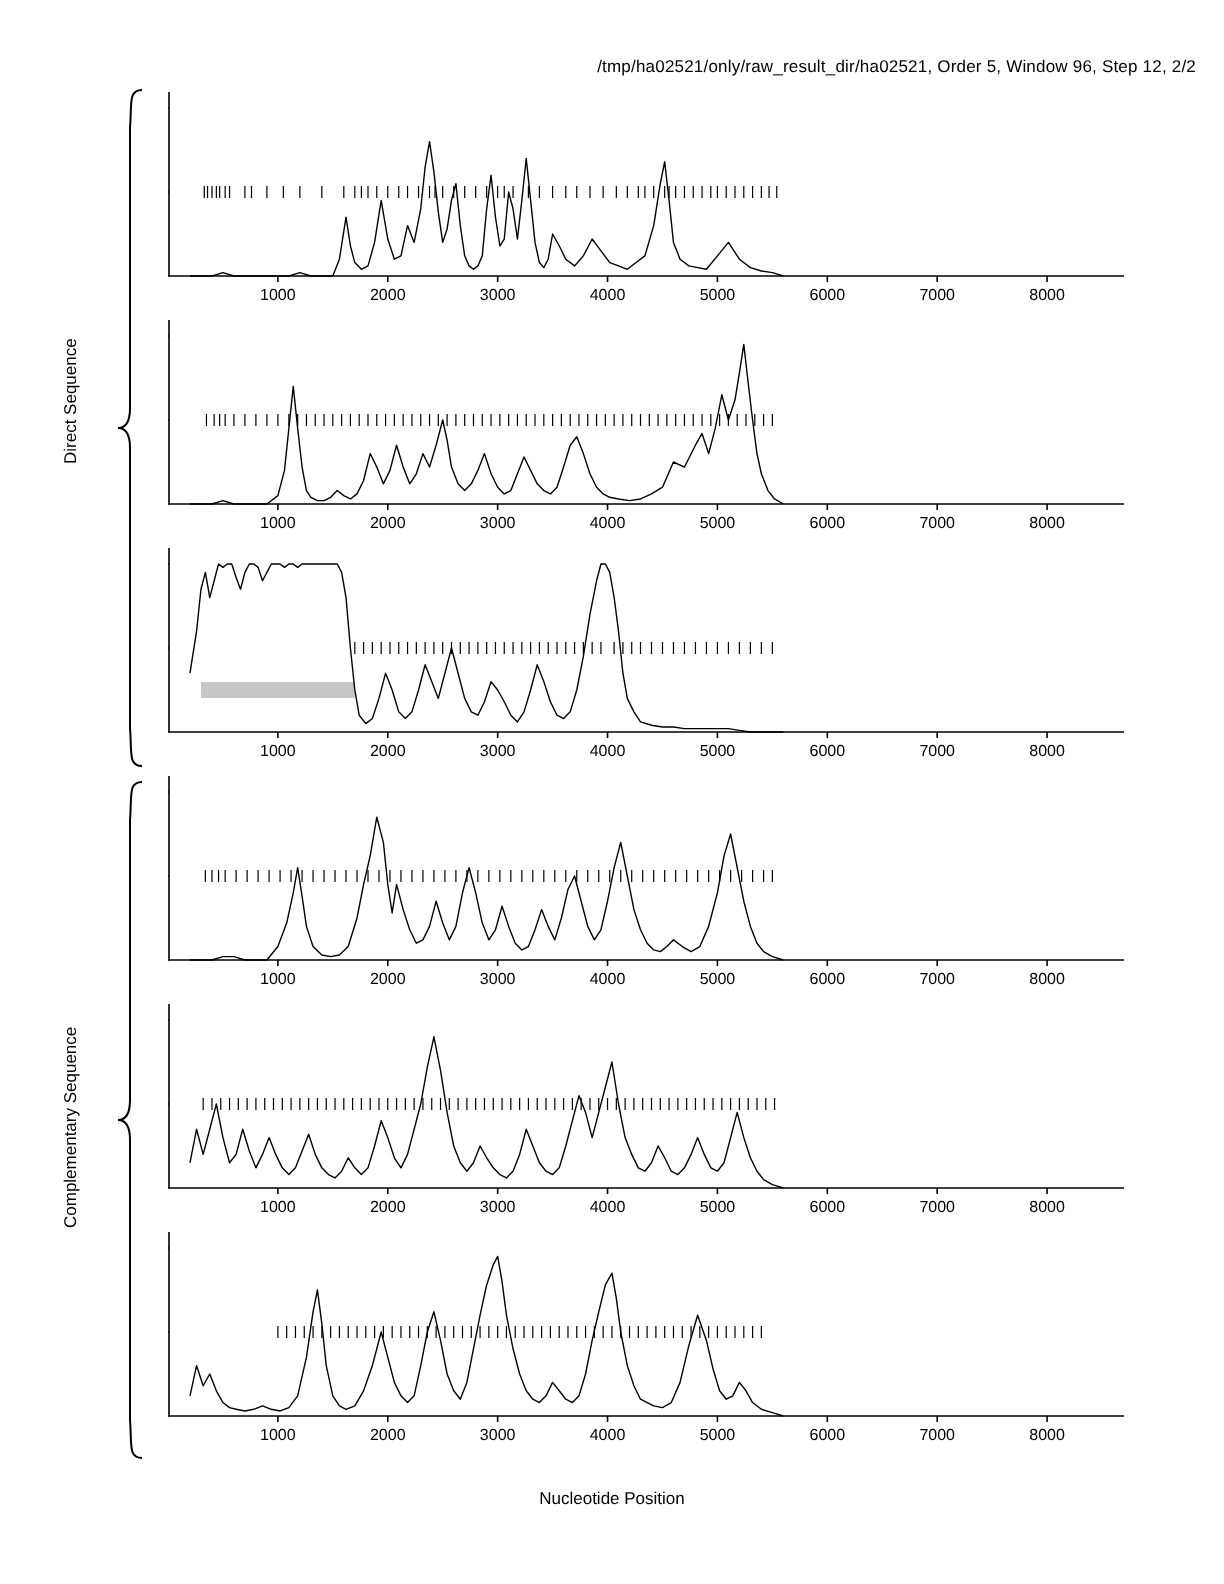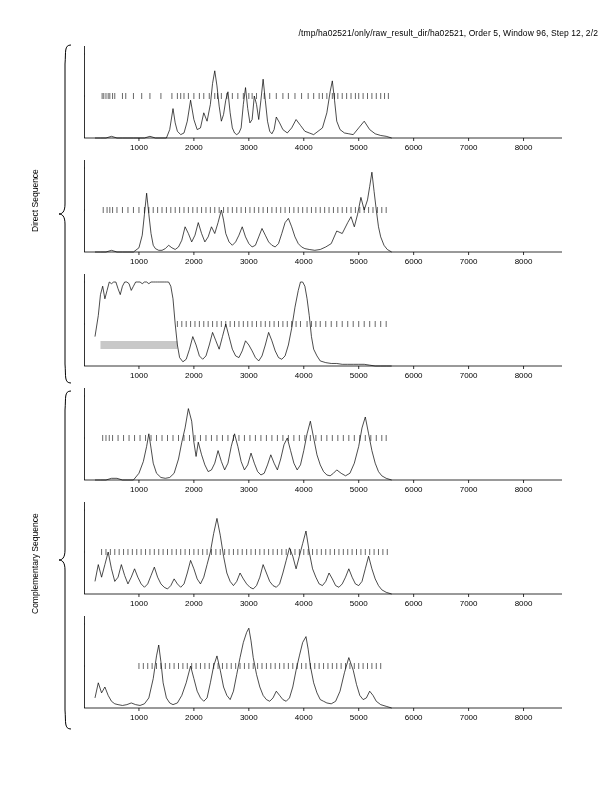--- a/index.html
+++ b/index.html
@@ -613,14 +613,15 @@
           <line x1="279.1080459770115" x2="279.1080459770115" y1="49" y2="55" stroke="#000" stroke-width="0.6"></line>
           <line x1="283.50344827586207" x2="283.50344827586207" y1="49" y2="55" stroke="#000" stroke-width="0.6"></line>
           <line x1="287.89885057471264" x2="287.89885057471264" y1="49" y2="55" stroke="#000" stroke-width="0.6"></line>
           <line x1="292.2942528735632" x2="292.2942528735632" y1="49" y2="55" stroke="#000" stroke-width="0.6"></line>
           <line x1="296.6896551724138" x2="296.6896551724138" y1="49" y2="55" stroke="#000" stroke-width="0.6"></line>
         </g>
         <path d="M10.99,83.92L14.29,68.80L17.58,78.88L20.88,73.00L24.17,81.40L27.47,87.28L30.77,89.80L34.06,90.64L38.46,91.48L42.86,90.64L47.25,88.96L51.65,90.64L56.04,91.48L60.44,89.80L64.83,83.92L69.23,64.60L72.52,41.92L74.72,31.00L76.92,47.80L79.12,68.80L82.41,83.92L85.71,88.96L89.01,90.64L93.40,88.96L97.80,81.40L102.19,68.80L106.59,52.00L109.89,64.60L113.18,77.20L116.48,83.92L119.77,87.28L123.07,83.92L126.37,68.80L129.66,52.00L132.96,41.92L136.26,56.20L139.55,73.00L142.85,81.40L146.15,85.60L149.44,77.20L152.74,60.40L156.04,43.60L159.33,28.48L162.63,18.40L164.83,14.20L167.03,26.80L169.22,43.60L172.52,60.40L175.82,73.00L179.11,81.40L182.41,85.60L185.71,87.28L189.00,83.92L192.30,77.20L195.60,81.40L198.89,85.60L202.19,87.28L205.49,83.92L208.78,73.00L212.08,56.20L215.37,41.92L218.67,28.48L221.97,22.60L224.17,35.20L226.36,52.00L229.66,68.80L232.96,78.88L236.25,85.60L239.55,87.28L242.85,88.96L247.24,89.80L251.64,87.28L256.03,77.20L260.43,58.72L264.82,43.60L269.22,56.20L272.51,70.48L275.81,81.40L279.11,85.60L282.40,83.92L285.70,77.20L289.00,81.40L292.29,87.28L296.69,90.64L302.18,92.32L307.68,94.00" fill="none" stroke="#000" stroke-width="0.7" stroke-linejoin="round"></path>
       </svg>
     </div>
 
+  <div id="xlabel">Nucleotide Position</div>
 
 </div>
 
 </body></html>

